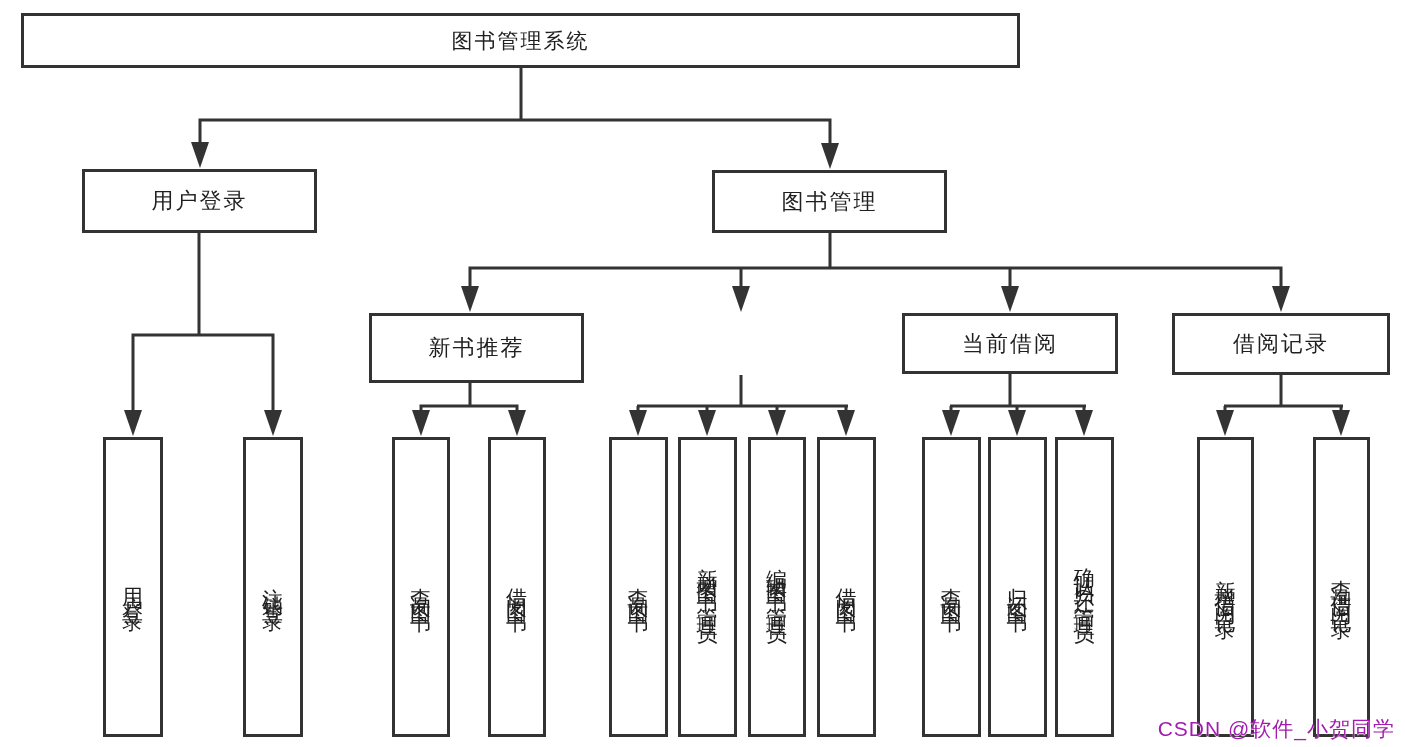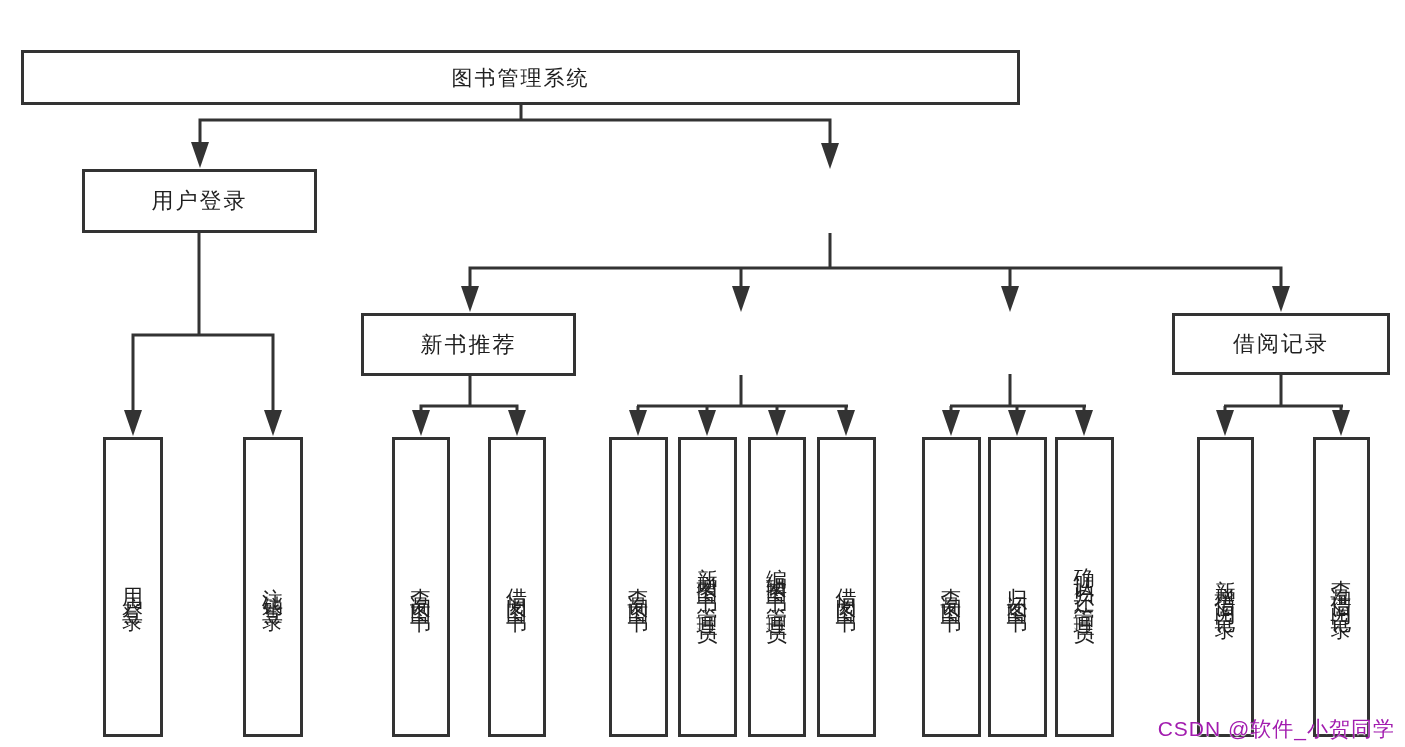--- a/index.html
+++ b/index.html
@@ -14,21 +14,21 @@
   .node{
     position:absolute;
     box-sizing:border-box;
     border:3px solid #333333;
     background:#ffffff;
     display:flex;align-items:center;justify-content:center;
     color:#1f1f1f;
     z-index:2;
   }
   .node.h{font-size:22px;letter-spacing:2px;}
-  .node.root{font-size:21px;margin-top:37px;}
+  .node.root{font-size:21px;}
   .node.leaf{
     font-size:21px;
   }
   .vtext{
     writing-mode:vertical-rl;
     text-orientation:mixed;
     letter-spacing:8px;
     line-height:1;
     white-space:nowrap;
   }
@@ -94,23 +94,29 @@
     </g>
   </svg>
 
   <div class="node root h" style="left:21px;top:13px;width:999px;height:55px;">
     <span>图书管理系统</span>
   </div>
 
   <div class="node h" style="left:82px;top:169px;width:235px;height:64px;">
     <span>用户登录</span>
   </div>
+  <div class="node h" style="left:712px;top:170px;width:235px;height:63px;">
+    <span>图书管理</span>
+  </div>
 
-  <div class="node h" style="left:361px;top:313px;width:215px;height:63px;">
+  <div class="node h" style="left:369px;top:313px;width:215px;height:70px;">
     <span>新书推荐</span>
+  </div>
+  <div class="node h" style="left:902px;top:313px;width:216px;height:61px;">
+    <span>当前借阅</span>
   </div>
   <div class="node h" style="left:1172px;top:313px;width:218px;height:62px;">
     <span>借阅记录</span>
   </div>
 
   <div class="node leaf" style="left:103px;top:437px;width:60px;height:300px;">
     <span class="vtext">用户登录</span>
   </div>
   <div class="node leaf" style="left:243px;top:437px;width:60px;height:300px;">
     <span class="vtext">注销登录</span>

